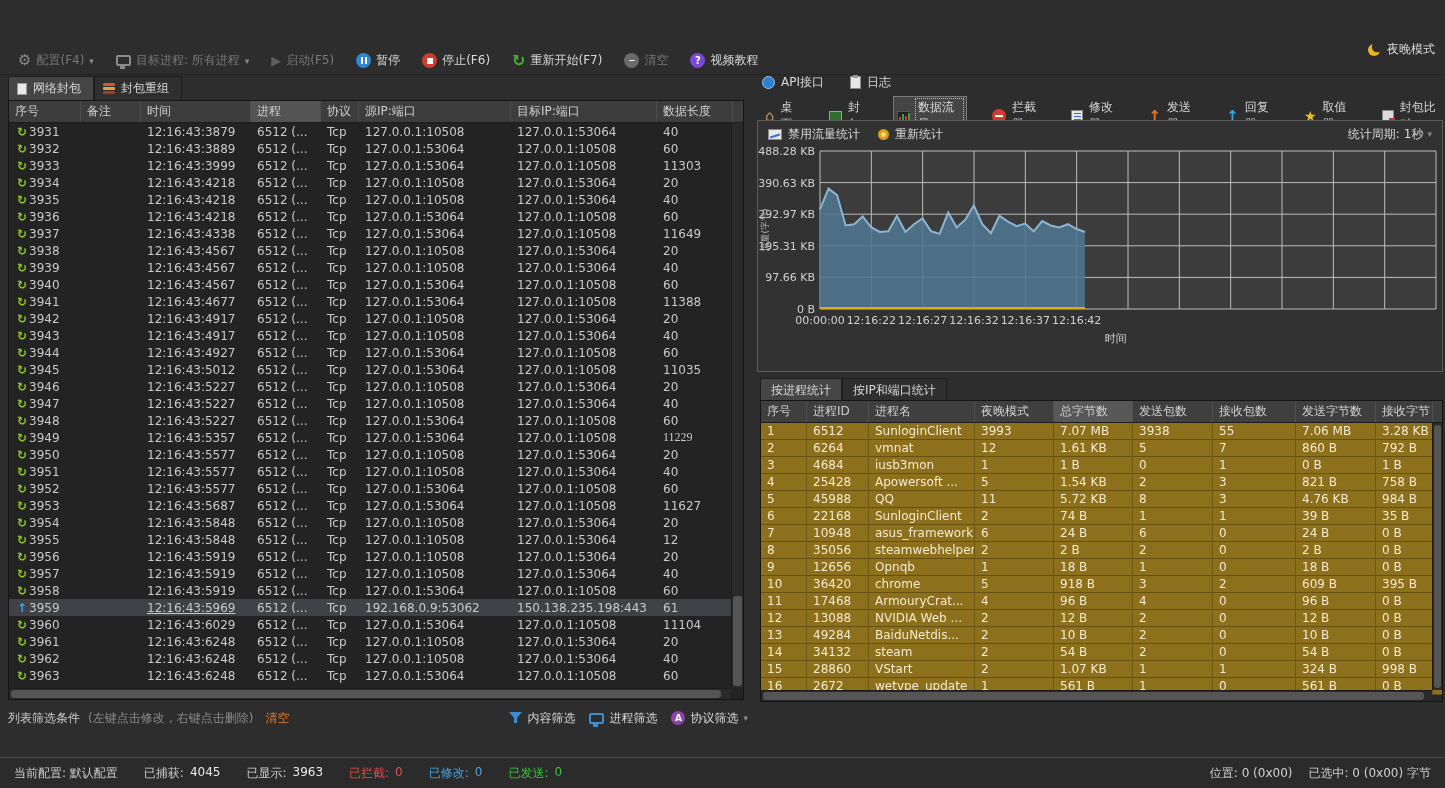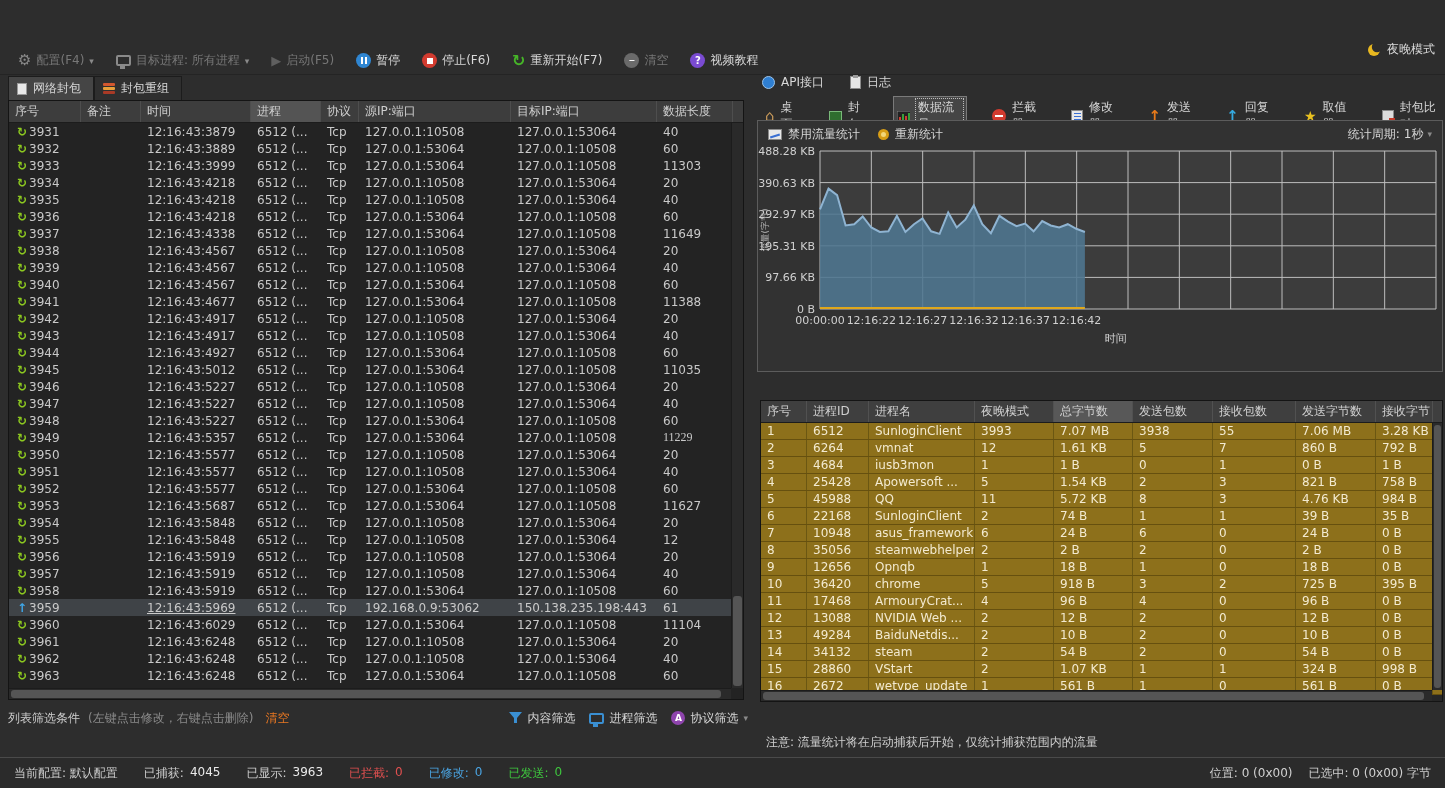--- a/index.html
+++ b/index.html
@@ -681,20 +681,24 @@
           <text x="113.33333333333334" y="177" text-anchor="middle" font-size="11" fill="#d0d0d0">12:16:22</text>
           <text x="164.66666666666669" y="177" text-anchor="middle" font-size="11" fill="#d0d0d0">12:16:27</text>
           <text x="216" y="177" text-anchor="middle" font-size="11" fill="#d0d0d0">12:16:32</text>
           <text x="267.33333333333337" y="177" text-anchor="middle" font-size="11" fill="#d0d0d0">12:16:37</text>
           <text x="318.6666666666667" y="177" text-anchor="middle" font-size="11" fill="#d0d0d0">12:16:42</text>
           <text x="357.68" y="195" text-anchor="middle" font-size="11" fill="#d0d0d0">时间</text>
           <text transform="translate(10,83) rotate(-90)" text-anchor="middle" font-size="9" fill="#b8b8b8">流量(字节)</text>
         </svg></div>
   </div>
 
+  <div id="stats-tabs">
+    <span class="stab active">按进程统计</span>
+    <span class="stab idle">按IP和端口统计</span>
+  </div>
 
   <div id="stats-wrap">
     <div id="s-header">
         <span class="sh" style="width: 46px;">序号</span>
         <span class="sh" style="width: 62px;">进程ID</span>
         <span class="sh" style="width: 106px;">进程名</span>
         <span class="sh" style="width: 79px;">夜晚模式</span>
         <span class="sh sorted" style="width: 79px;">总字节数</span>
         <span class="sh" style="width: 80px;">发送包数</span>
         <span class="sh" style="width: 83px;">接收包数</span>
@@ -802,21 +806,21 @@
           <span class="sc" style="width: 57px;">0 B</span>
         </div>
         <div class="srow">
           <span class="sc" style="width: 46px;">10</span>
           <span class="sc" style="width: 62px;">36420</span>
           <span class="sc" style="width: 106px;">chrome</span>
           <span class="sc" style="width: 79px;">5</span>
           <span class="sc" style="width: 79px;">918 B</span>
           <span class="sc" style="width: 80px;">3</span>
           <span class="sc" style="width: 83px;">2</span>
-          <span class="sc" style="width: 80px;">725 B</span>
+          <span class="sc" style="width: 80px;">609 B</span>
           <span class="sc" style="width: 57px;">395 B</span>
         </div>
         <div class="srow">
           <span class="sc" style="width: 46px;">11</span>
           <span class="sc" style="width: 62px;">17468</span>
           <span class="sc" style="width: 106px;">ArmouryCrat...</span>
           <span class="sc" style="width: 79px;">4</span>
           <span class="sc" style="width: 79px;">96 B</span>
           <span class="sc" style="width: 80px;">4</span>
           <span class="sc" style="width: 83px;">0</span>
@@ -880,21 +884,20 @@
         </div>
       </div>
     <div class="vscroll" style="top:22px;bottom:11px;width:10px;">
         <span class="vthumb" style="top:2px;bottom:2px;width:7px;"></span>
       </div>
     <div class="hscroll" style="right:10px;">
         <span class="hthumb" style="left:2px;right:8px;"></span>
       </div>
   </div>
 
-  <div id="note">注意: 流量统计将在启动捕获后开始，仅统计捕获范围内的流量</div>
 
   <div id="statusbar">
     <span>当前配置: 默认配置</span>
     <span class="grp">
         <span>已捕获:</span>
         <span class="st-val">4045</span>
       </span>
     <span class="grp">
         <span>已显示:</span>
         <span class="st-val">3963</span>

